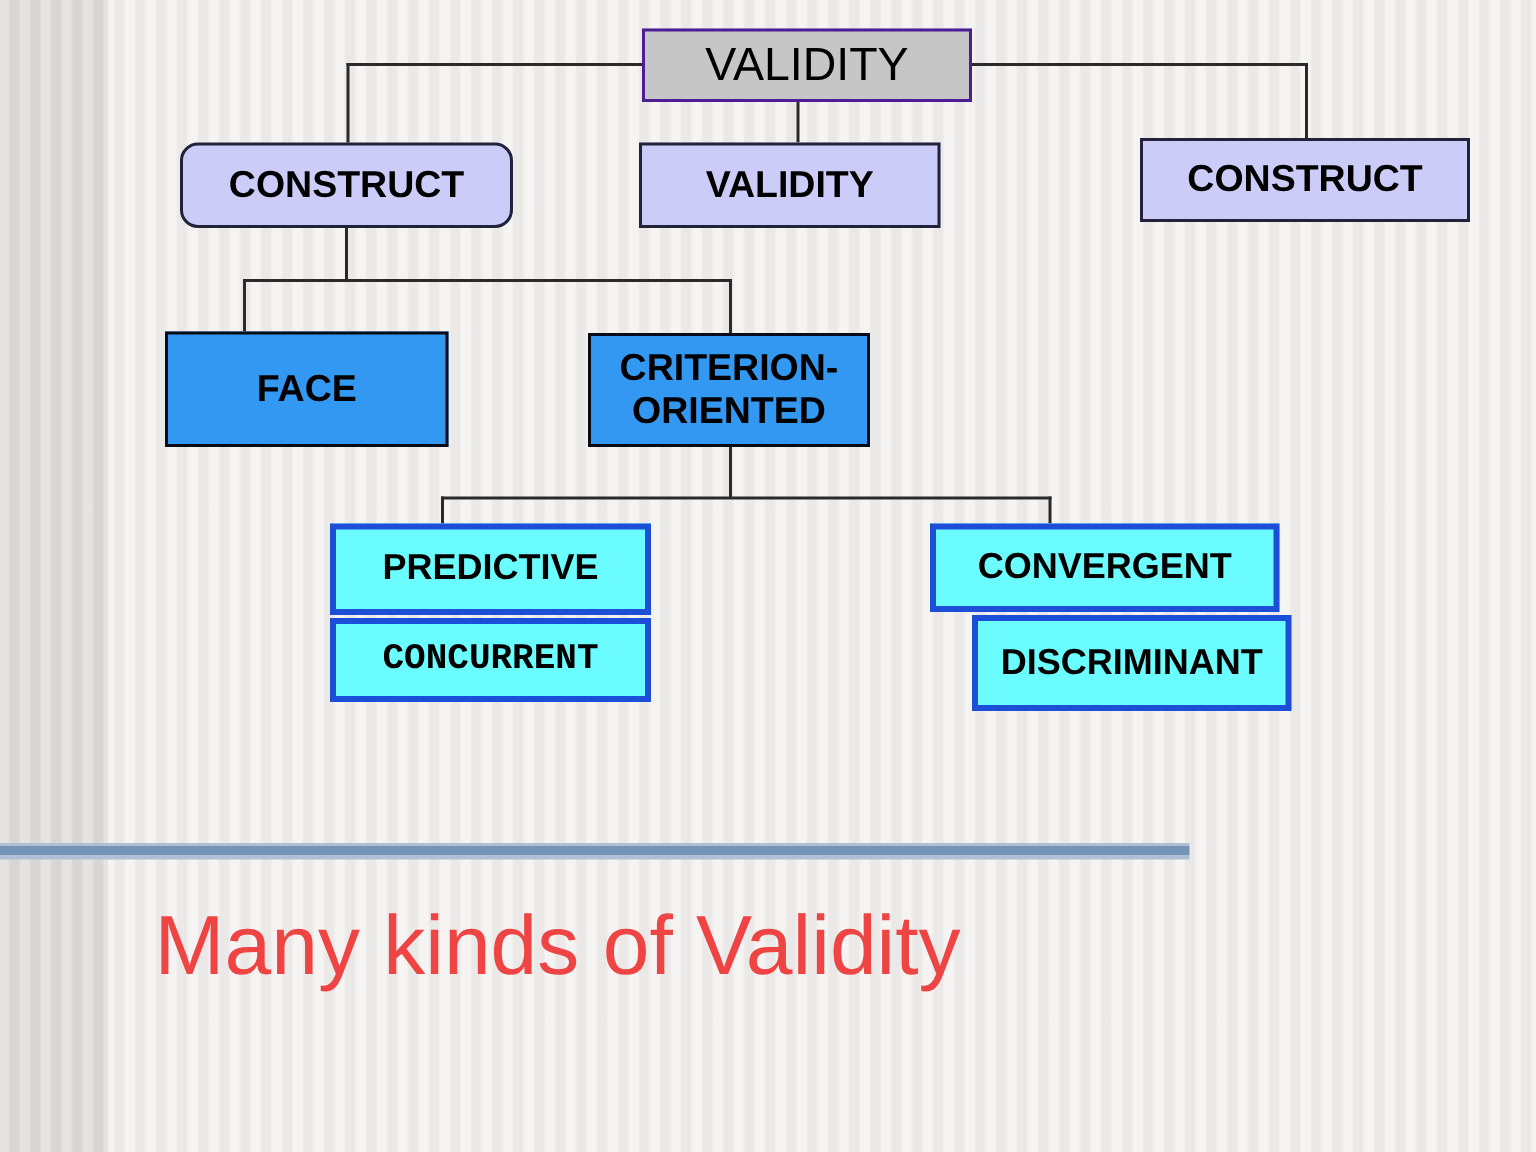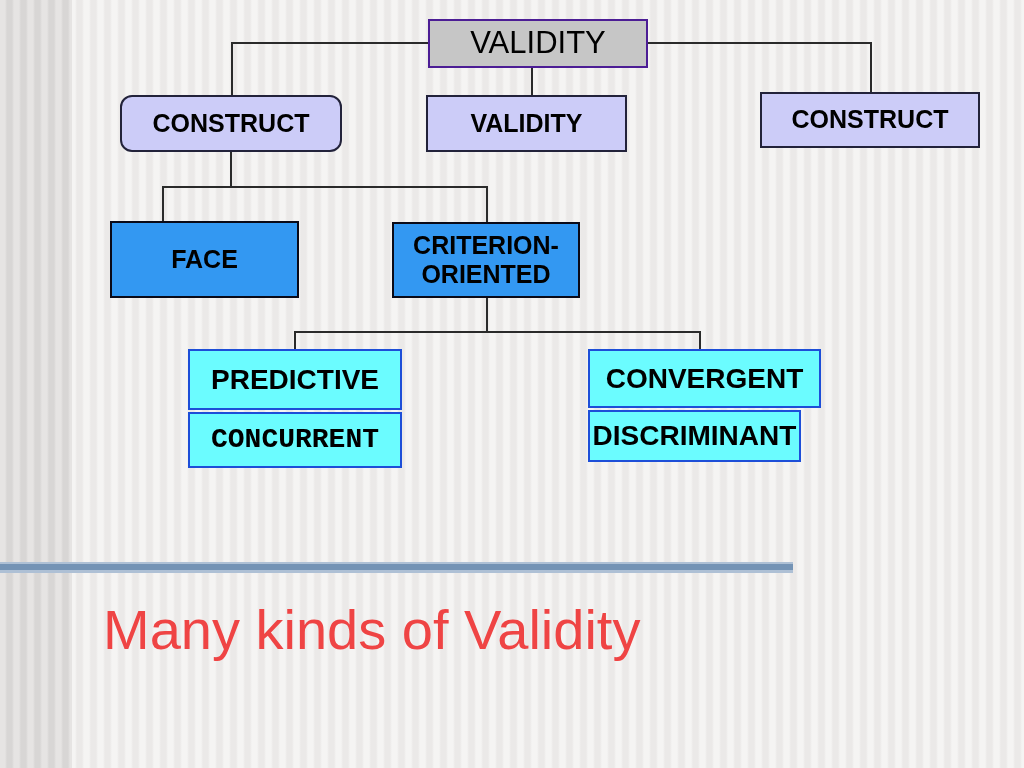--- a/index.html
+++ b/index.html
@@ -58,27 +58,28 @@
   .node-external  { left: 760px; top: 92px; width: 220px; height: 56px; }
   .blue {
     background: #3398f2;
     border: 2px solid #0a0a18;
     font-size: 25px;
   }
   .node-face      { left: 68px;  top: 221px; width: 189px; height: 77px; margin-left: 42px; }
   .node-criterion { left: 392px; top: 222px; width: 188px; height: 76px; padding: 17px 12px; }
   .cyan {
     background: #6bfcff;
-    border: 2px solid #1d4ed8;
-    font-size: 28px;
+    border: 4px solid #1d4ed8;
+    font-size: 24px;
+    margin-left: 32px;
   }
   .node-predictive   { left: 188px; top: 349px; width: 214px; height: 61px; }
   .node-concurrent   { left: 188px; top: 412px; width: 214px; height: 56px; font-family: Liberation Mono, monospace; }
   .node-convergent   { left: 588px; top: 349px; width: 233px; height: 59px; }
-  .node-discriminant { left: 588px; top: 410px; width: 213px; height: 52px; }
+  .node-discriminant { left: 616px; top: 410px; width: 213px; height: 64px; }
 
   
   .line {
     position: absolute;
     background: #2a2a2a;
   }
 
   
   .divider {
     position: absolute;

